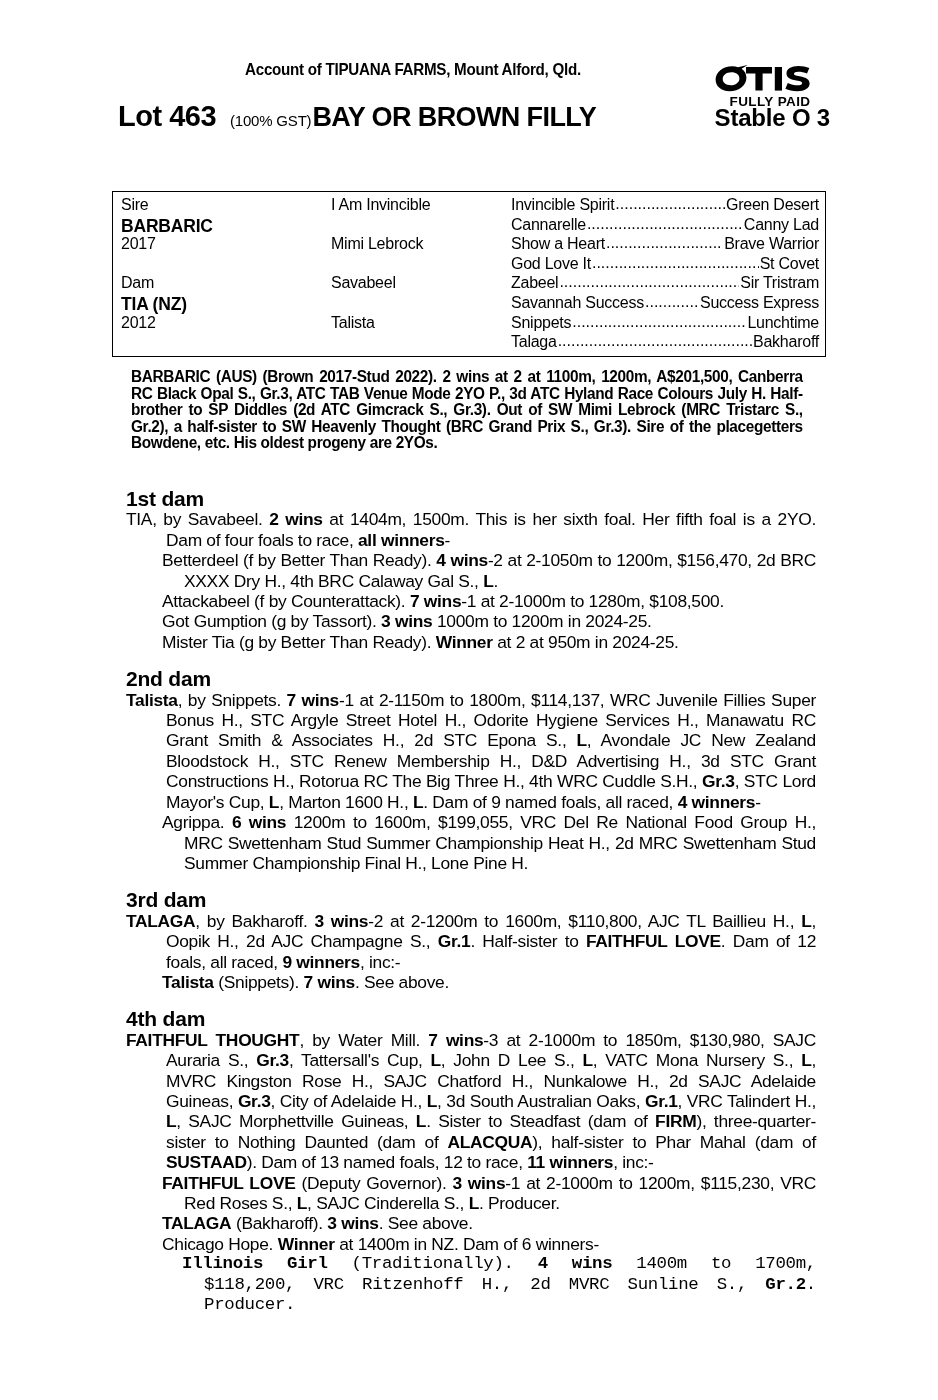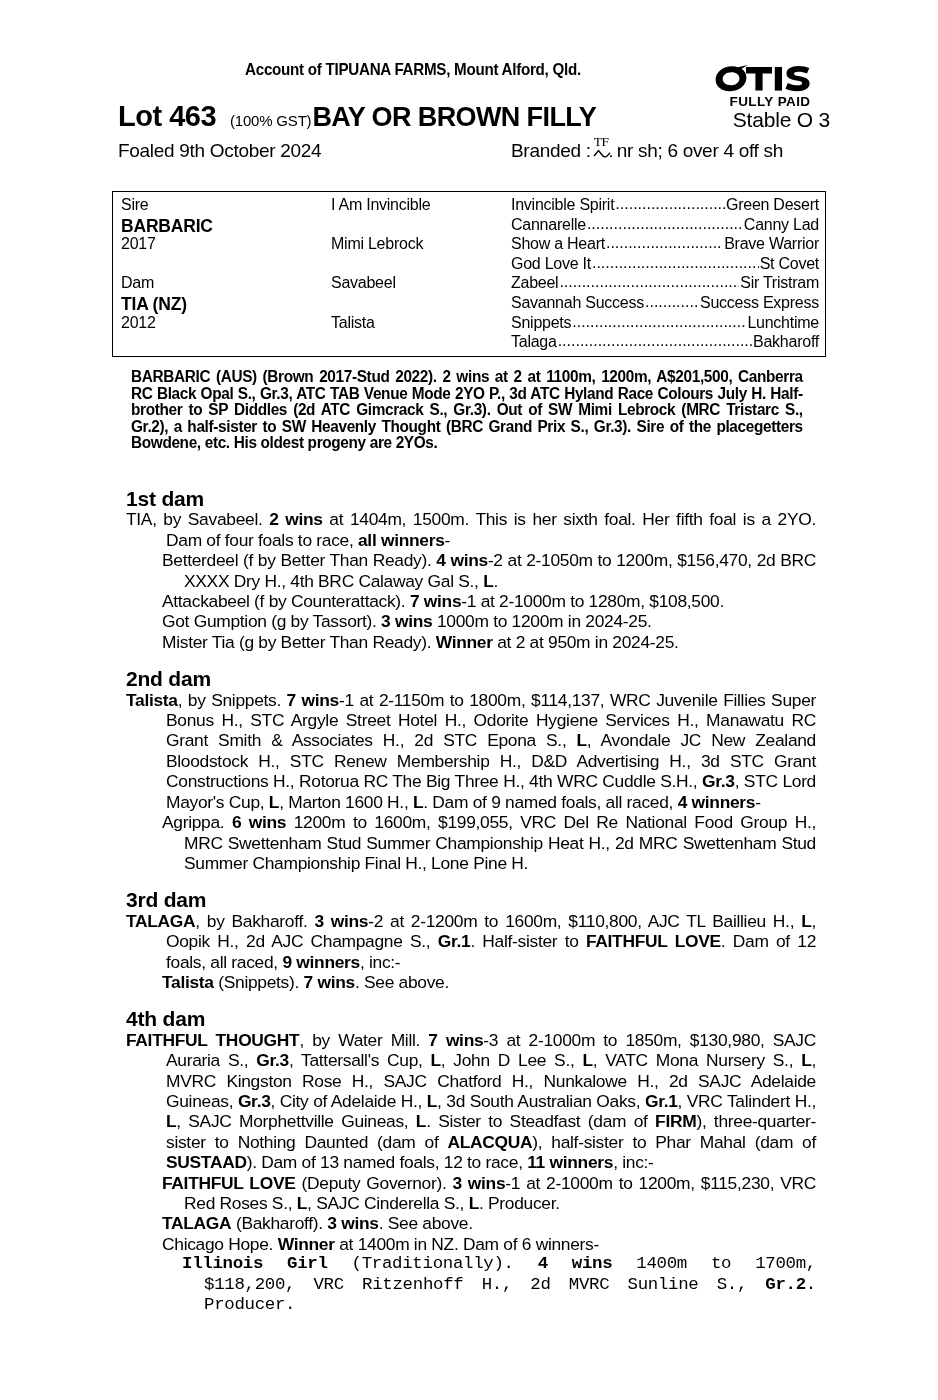--- a/index.html
+++ b/index.html
@@ -93,22 +93,22 @@
   .colour-sex {
     font-size: 27px;
     font-weight: bold;
     letter-spacing: -0.6px;
     vertical-align: baseline;
   }
   .stable {
     position: absolute;
     right: 0;
     bottom: 2px;
-    font-size: 21px;
-    font-weight: normal;
+    font-size: 24px;
+    font-weight: bold;
     letter-spacing: -0.2px;
   }
 
   .foaled-row {
     position: relative;
     margin-top: 6px;
     height: 26px;
     font-size: 19px;
     letter-spacing: -0.3px;
     white-space: nowrap;
@@ -262,29 +262,20 @@
         </svg>
         <span class="fully-paid">FULLY PAID</span>
       </div>
     </div>
 
     <div class="lot-row">
       <span class="lot-no">Lot 463</span><span class="gst">(100% GST)</span><span class="colour-sex">BAY OR BROWN FILLY</span>
       <span class="stable">Stable O 3</span>
     </div>
 
-    <div class="foaled-row">
-      <span class="foaled-text">Foaled 9th October 2024</span>
-      <span class="branded-wrap">
-        <span>Branded :</span><span class="brand-glyph"><span class="bg-letters">TF</span><svg class="bg-arc" viewBox="0 0 19 10">
-              <path d="M1 8 L5.5 2.5 L9.5 7.5 C11 9.3 13 9.3 14.5 7.6 L17 4.8" stroke="#000" stroke-width="1.4" fill="none"></path>
-              <circle cx="18" cy="8.2" r="1.0" fill="#000"></circle>
-            </svg></span><span>nr sh; 6 over 4 off sh</span>
-      </span>
-    </div>
   </div>
 
   <div class="ped-table">
     <div class="ped-inner" id="ped-inner">
         <div class="ped-row">
           <span class="c1">Sire</span>
           <span class="c2">I Am Invincible</span>
           <span class="c3">
             <span class="g-left">Invincible Spirit</span>
             <span class="g-dots">................................................................................</span>

